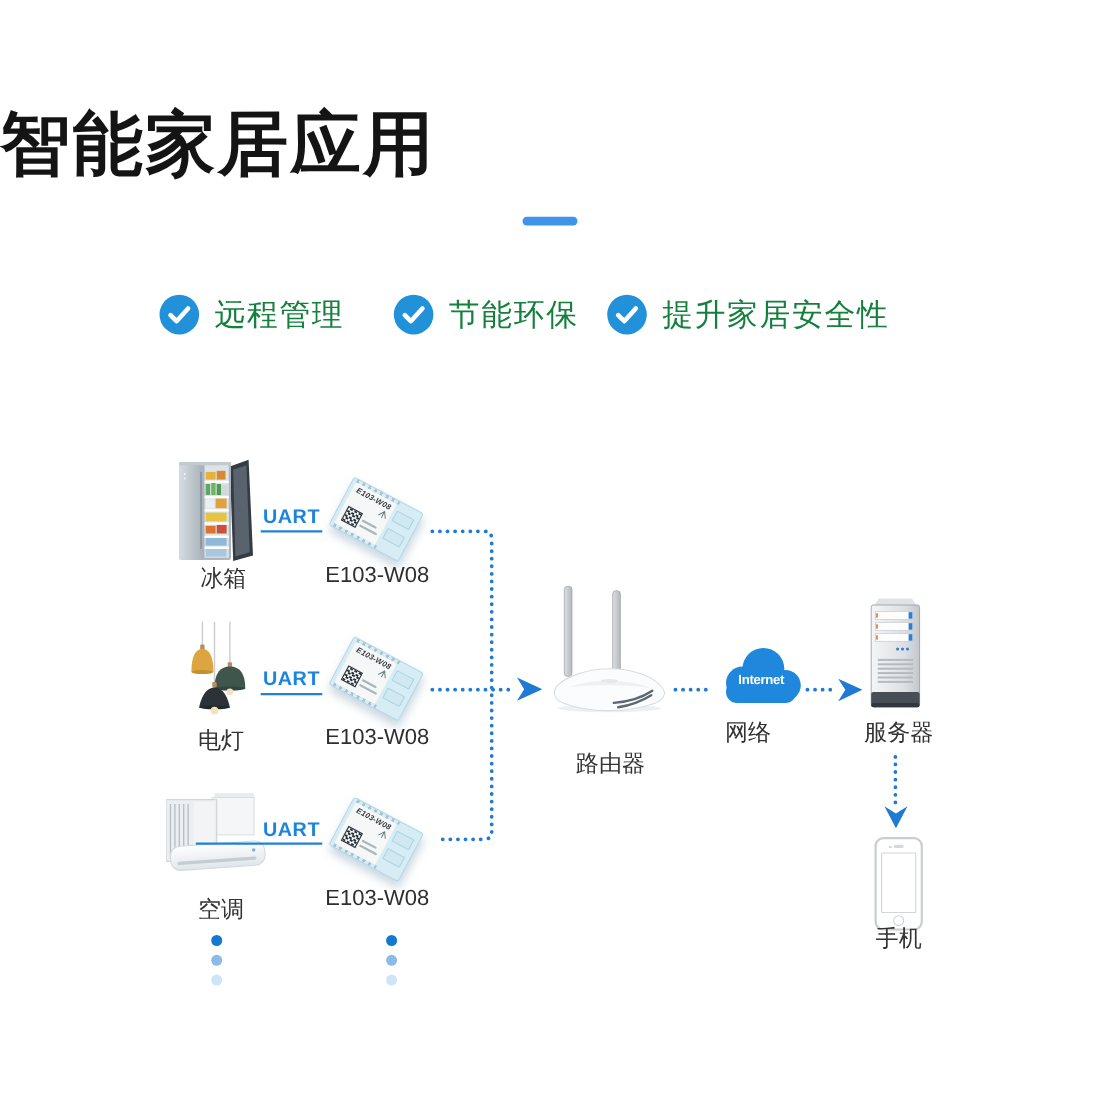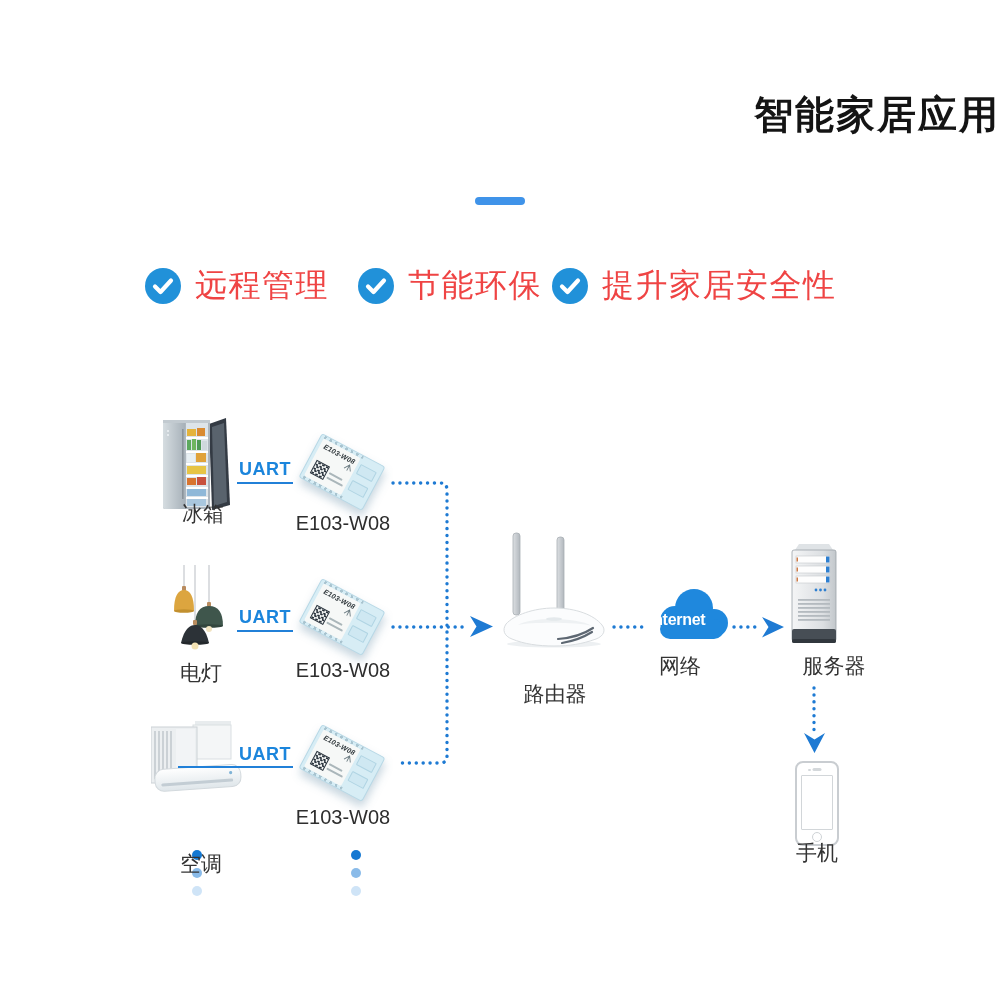--- a/index.html
+++ b/index.html
@@ -1,28 +1,28 @@
 <!DOCTYPE html>
 <html><head>
 <meta charset="utf-8">
 <style>
   html,body{margin:0;padding:0;background:#fff;}
   .screen{position:relative;width:1000px;height:995px;background:#ffffff;overflow:hidden;
           font-family:"Liberation Sans","DejaVu Sans",sans-serif;}
 
   
-  .title{position:absolute;left:0;right:0;top:88px;text-align:right;
-         font-size:39px;font-weight:700;color:#141414;letter-spacing:2px;}
+  .title{position:absolute;left:0;right:0;top:88px;text-align:left;
+         font-size:64px;font-weight:700;color:#141414;letter-spacing:2px;}
   .divider{position:absolute;left:475px;top:197px;width:50px;height:8px;border-radius:4px;background:#3f93e9;}
 
   
   .feature{position:absolute;top:265px;height:42px;display:flex;align-items:center;gap:13px;}
   .f1{left:144px}.f2{left:357px}.f3{left:551px}
   .check{width:38px;height:38px;flex:0 0 38px;}
-  .f-label{font-size:32px;color:#ef4444;letter-spacing:1.5px;white-space:nowrap;}
+  .f-label{font-size:28px;color:#15803d;letter-spacing:1.5px;white-space:nowrap;}
 
   
   .lbl{position:absolute;transform:translateX(-50%);font-size:21px;color:#333;
        white-space:nowrap;z-index:4;font-weight:500;}
   .lbl-model{font-size:20px;color:#2e2e2e;font-weight:500;}
   .uart{position:absolute;left:237px;width:56px;text-align:center;font-size:18px;
         font-weight:700;color:#1b85dc;z-index:2;letter-spacing:.5px;}
 
   
   .img{position:absolute;z-index:1;}
@@ -41,22 +41,22 @@
   .m-ant{position:absolute;right:2px;top:10px;width:9px;height:8px;}
   .m-qr{position:absolute;left:4px;bottom:5px;width:13px;height:13px;border:1px solid #26303a;
         background:repeating-conic-gradient(#26303a 0 25%,#f6f8f7 0 50%) 0 0/4.4px 4.4px;}
   .m-line{position:absolute;left:21px;height:2px;background:#aab6ba;border-radius:1px;}
   .m-line.a{bottom:13px;width:15px}.m-line.b{bottom:8px;width:18px}
   .m-pad{position:absolute;right:4px;width:16px;height:9px;background:#cfe8f2;border:1px solid #b0d4e3;border-radius:1px;}
   .m-pad.p1{top:8px}.m-pad.p2{top:26px}
 
   
   .cloud{position:absolute;left:649px;top:585px;width:86px;height:58px;z-index:1;}
-  .cloud-text{position:absolute;left:0;right:0;top:26px;color:#fff;
-              font-weight:700;font-size:16px;letter-spacing:-0.3px;}
+  .cloud-text{position:absolute;left:0;right:0;top:26px;text-align:center;color:#fff;
+              font-weight:700;font-size:12px;letter-spacing:-0.3px;}
 
   
   .phone{position:absolute;left:795px;top:761px;width:44px;height:85px;background:#fff;
          border:2px solid #c9cdd1;border-radius:8px;z-index:1;box-sizing:border-box;}
   .p-screen{position:absolute;left:4px;right:4px;top:12px;bottom:14px;border:1.5px solid #d2d6d9;border-radius:1px;}
   .p-home{position:absolute;left:50%;bottom:2.5px;transform:translateX(-50%);width:8px;height:8px;
           border:1.5px solid #cfd3d6;border-radius:50%;}
   .p-speaker{position:absolute;left:50%;top:5px;transform:translateX(-50%);width:9px;height:2.5px;
              background:#d4d8db;border-radius:2px;}
   .p-cam{position:absolute;left:11px;top:5.5px;width:2.5px;height:2.5px;background:#d4d8db;border-radius:50%;}
@@ -166,21 +166,21 @@
           <path d="M1,7 L5,1 L9,7 M5,1 V8" fill="none" stroke="#6a7a80" stroke-width="1"></path>
         </svg>
         <div class="m-qr"></div>
         <div class="m-line a"></div>
           <div class="m-line b"></div>
       </div>
       <div class="m-pad p1"></div>
         <div class="m-pad p2"></div>
     </div>
   </div>
-  <div class="lbl" style="left:203px;top:500px">冰箱</div>
+  <div class="lbl" style="left:203px;top:512px">冰箱</div>
   <div class="lbl lbl-model" style="left:343px;top:512px">E103-W08</div>
 
   <svg class="img" style="left:164px;top:565px" width="62" height="92" viewBox="0 0 62 92">
     <g stroke="#c9cdd1" stroke-width="1.3">
       <line x1="20" y1="0" x2="20" y2="25"></line>
       <line x1="45" y1="0" x2="45" y2="41"></line>
       <line x1="31" y1="0" x2="31" y2="59"></line>
     </g>
     <rect x="18" y="21" width="4" height="5" rx="1" fill="#b98c5f"></rect>
     <path d="M10,46 C10,31 14,25 20,25 C26,25 30,31 30,46 Z" fill="#dca53f"></path>
@@ -250,21 +250,21 @@
           <path d="M1,7 L5,1 L9,7 M5,1 V8" fill="none" stroke="#6a7a80" stroke-width="1"></path>
         </svg>
         <div class="m-qr"></div>
         <div class="m-line a"></div>
           <div class="m-line b"></div>
       </div>
       <div class="m-pad p1"></div>
         <div class="m-pad p2"></div>
     </div>
   </div>
-  <div class="lbl" style="left:201px;top:850px">空调</div>
+  <div class="lbl" style="left:201px;top:813px">空调</div>
   <div class="lbl lbl-model" style="left:343px;top:806px">E103-W08</div>
 
   <div class="fade-dots fc1">
     <div class="fd d1"></div>
       <div class="fd d2"></div>
       <div class="fd d3"></div>
   </div>
   <div class="fade-dots fc2">
     <div class="fd d1"></div>
       <div class="fd d2"></div>
@@ -338,21 +338,21 @@
       <rect x="9" y="56" width="32" height="1.8"></rect>
         <rect x="9" y="60" width="32" height="1.8"></rect>
       <rect x="9" y="64" width="32" height="1.8"></rect>
         <rect x="9" y="68" width="32" height="1.8"></rect>
       <rect x="9" y="72" width="32" height="1.8"></rect>
         <rect x="9" y="76" width="32" height="1.8"></rect>
     </g>
     <rect x="3" y="86" width="44" height="14" rx="2" fill="#474e55"></rect>
     <rect x="3" y="96" width="44" height="4" rx="2" fill="#31373d"></rect>
   </svg>
-  <div class="lbl" style="left:834px;top:652px">服务器</div>
+  <div class="lbl" style="left:817px;top:652px">服务器</div>
 
   <div class="phone">
     <div class="p-speaker"></div>
     <div class="p-cam"></div>
     <div class="p-screen"></div>
     <div class="p-home"></div>
   </div>
   <div class="lbl" style="left:817px;top:839px">手机</div>
 
 </div>

